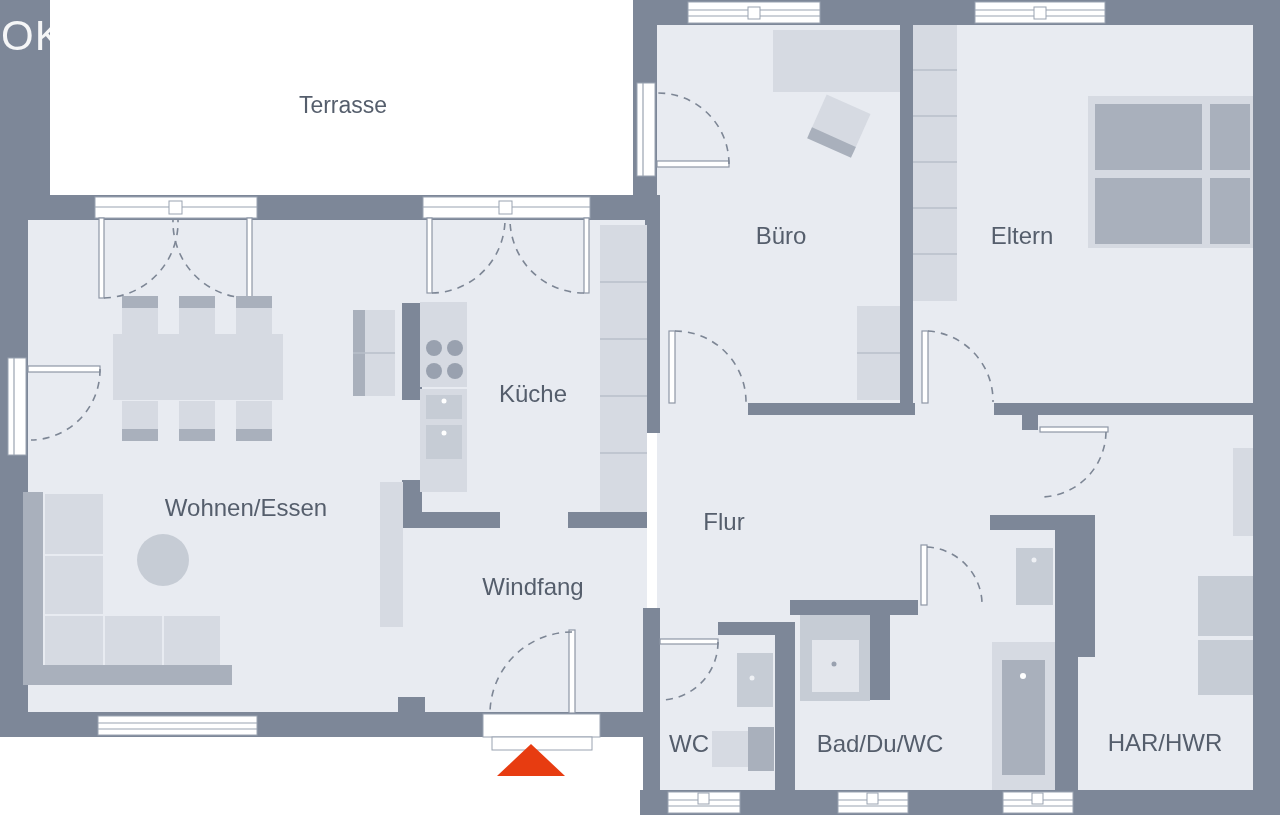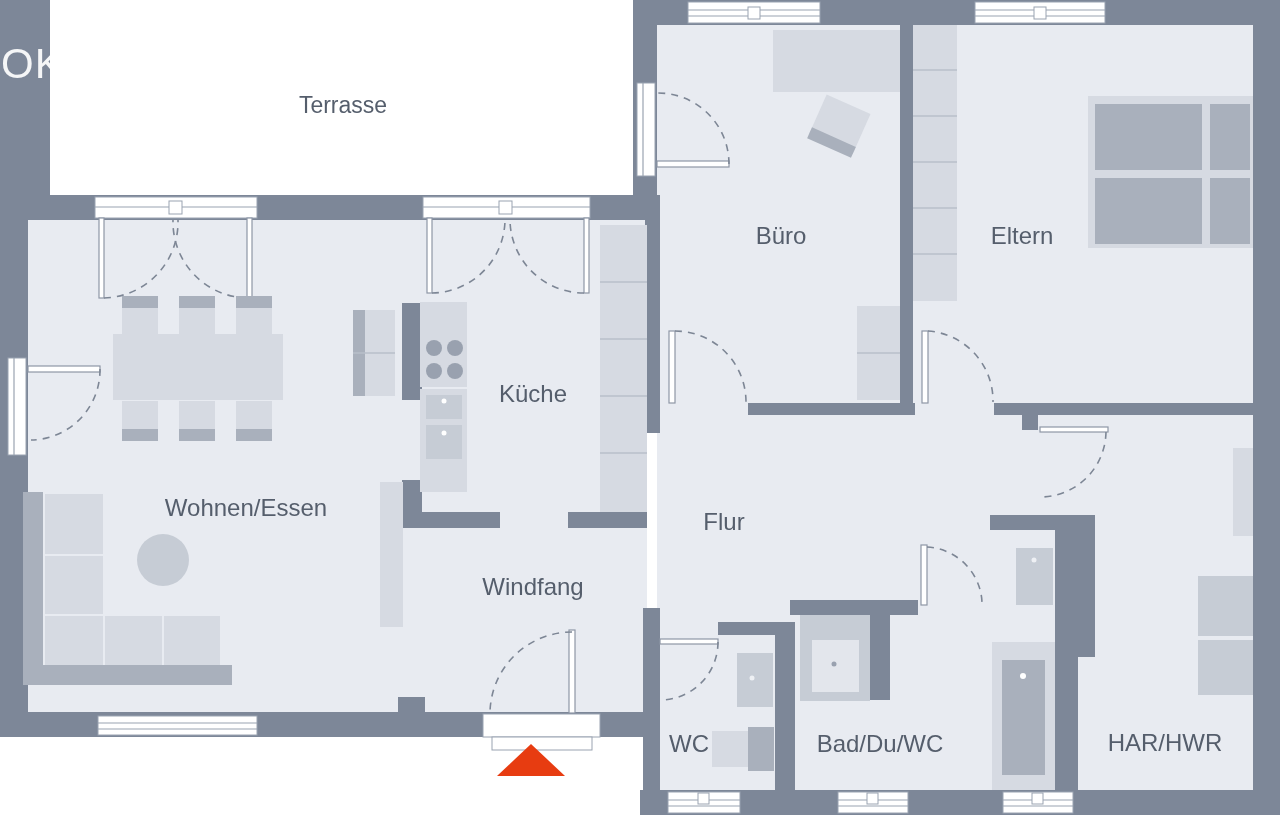--- a/index.html
+++ b/index.html
@@ -3,21 +3,21 @@
 <meta charset="utf-8">
 <style>
   html,body{margin:0;padding:0;background:#fff;}
   .stage{position:relative;width:1280px;height:815px;overflow:hidden;background:#fff;
          font-family:"Liberation Sans",sans-serif;}
   .stage svg{position:absolute;left:0;top:0;display:block;}
   .room-label{font-family:"Liberation Sans",sans-serif;font-size:24px;fill:#555e6c;}
   .room-label.small{font-size:23px;}
   .wm{position:absolute;font-family:"Liberation Sans",sans-serif;font-weight:400;
       color:rgba(255,255,255,0.92);pointer-events:none;}
-  #wm-left{left:1px;top:12px;font-size:42px;letter-spacing:1px;margin-top:28px;}
+  #wm-left{left:1px;top:12px;font-size:42px;letter-spacing:1px;}
   #wm-top{left:624px;top:-4px;font-size:27px;}
   .wall{fill:#7d8798;}
   .floor{fill:#e8ebf1;}
   .wframe{fill:#ffffff;stroke:#9aa3b1;stroke-width:1;}
   .pane{stroke:#9aa3b1;stroke-width:1.2;}
   .leaf{fill:#ffffff;stroke:#8e97a6;stroke-width:1.2;}
   .arc{fill:none;stroke:#7d8695;stroke-width:1.6;stroke-dasharray:7 6;}
   .fl{fill:#d6dae2;}   
   .fm{fill:#c6ccd5;}   
   .fd{fill:#a9b0bc;}   

